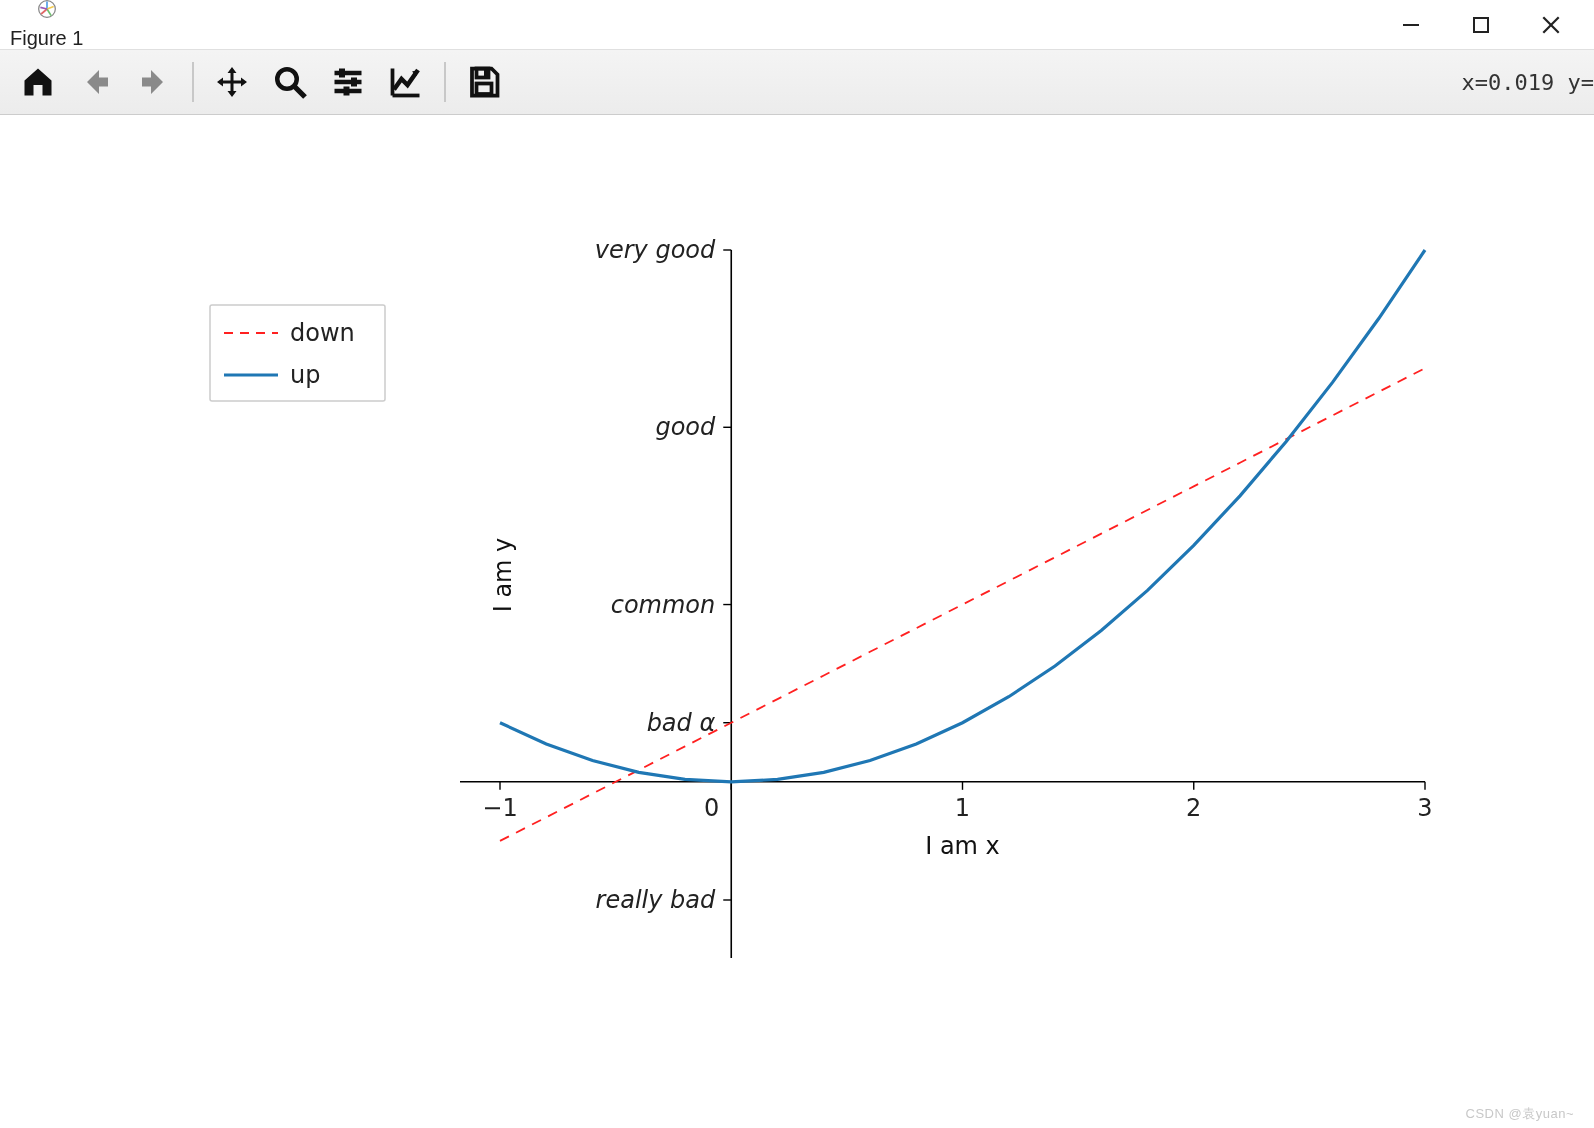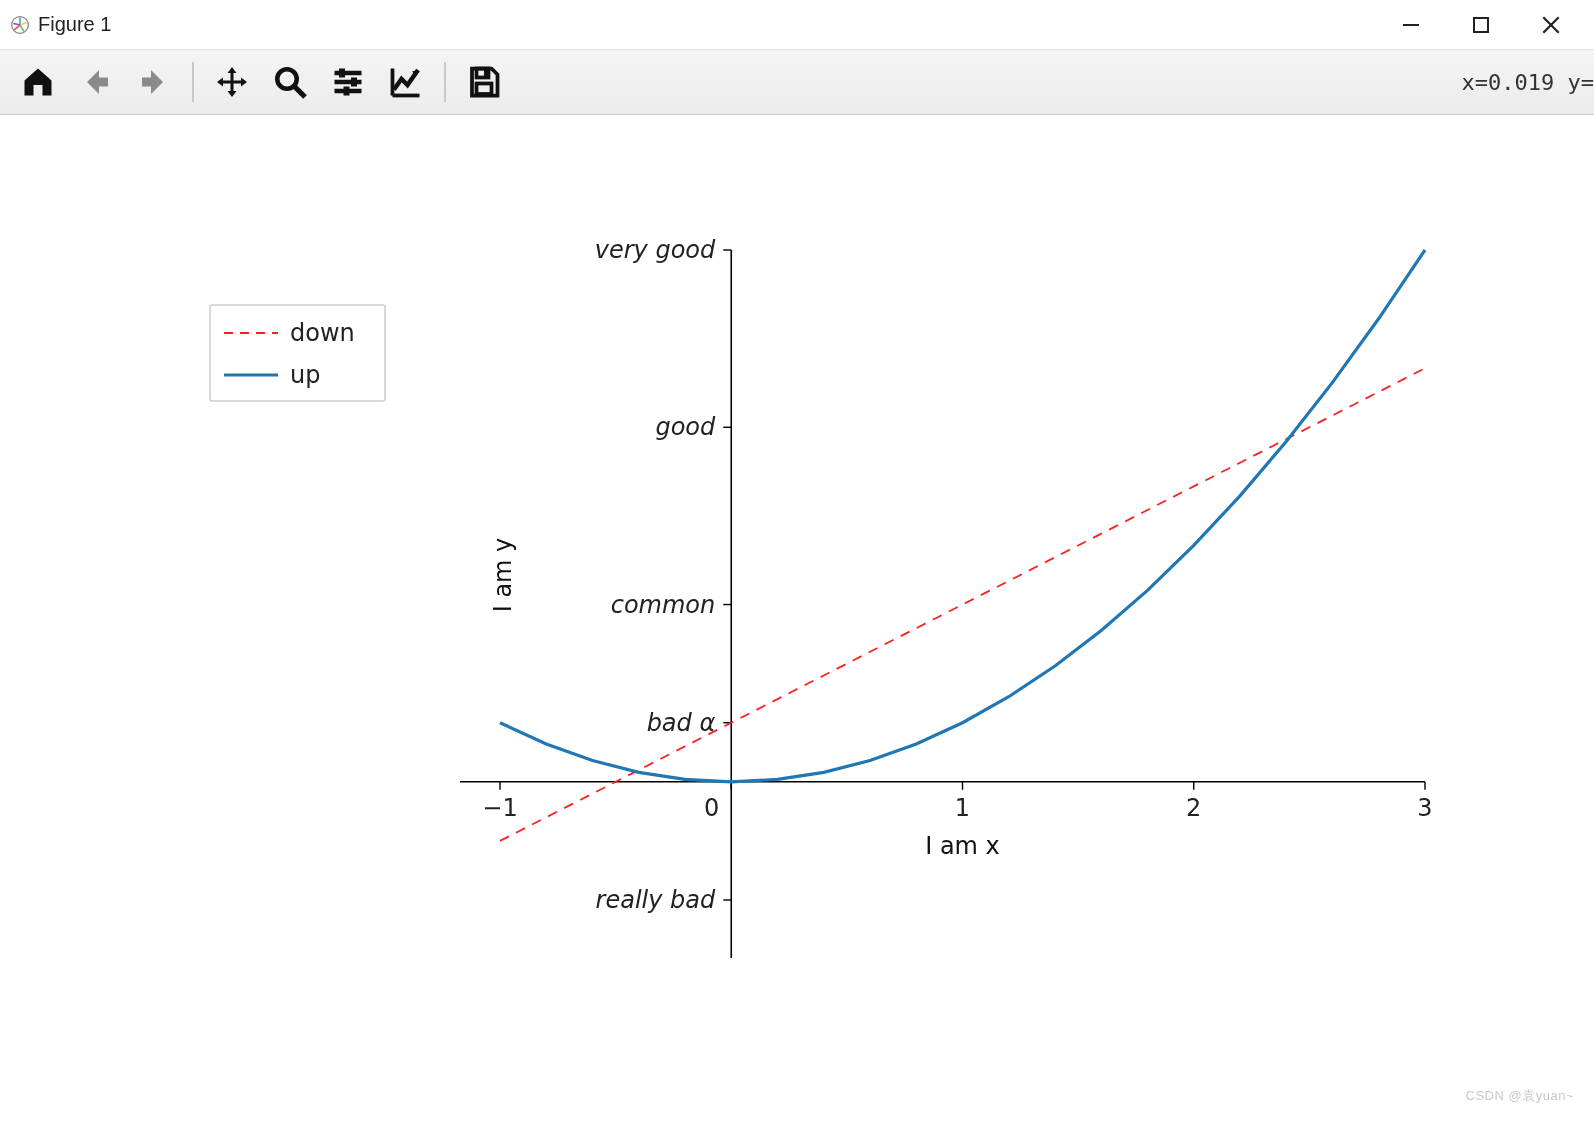--- a/index.html
+++ b/index.html
@@ -1,18 +1,18 @@
 <!DOCTYPE html>
 <html><head>
 <meta charset="utf-8">
 <style>
   html,body{margin:0;padding:0;width:1594px;height:1128px;font-family:"Segoe UI",Arial,sans-serif;background:#fff;overflow:hidden;}
   
   .titlebar{height:50px;width:100%;display:flex;align-items:center;justify-content:space-between;background:#fff;border-bottom:1px solid #e0e0e0;padding:0 4px 0 10px;box-sizing:border-box;}
-  .titlebar-left{display:flex;align-items:center;gap:8px;}
+  .titlebar-left{display:flex;align-items:center;gap:8px;flex-direction:column;}
   .app-icon{width:20px;height:20px;}
   .title-text{font-size:20px;color:#222;}
   .win-controls{display:flex;align-items:center;gap:48px;padding-right:28px;}
   .win-btn{width:22px;height:22px;display:flex;align-items:center;justify-content:center;cursor:pointer;}
   
   .toolbar{height:64px;width:100%;display:flex;align-items:center;justify-content:space-between;background:linear-gradient(#f4f4f4,#ececec);border-bottom:1px solid #ccc;}
   .toolbar-left{display:flex;align-items:center;padding-left:14px;gap:10px;}
   .tool-btn{width:48px;height:48px;display:flex;align-items:center;justify-content:center;border-radius:4px;cursor:pointer;}
   .tool-btn svg{width:36px;height:36px;}
   .tool-sep{width:2px;height:40px;background:#c8c8c8;margin:0 4px;}
@@ -23,21 +23,21 @@
   svg.chart{position:absolute;inset:0;}
   .axis-line{stroke:#000;stroke-width:1.6;}
   .tick-line{stroke:#000;stroke-width:1.4;}
   .tick-label{font-family:"DejaVu Sans",Arial,sans-serif;font-size:24px;fill:#222;}
   .ytick-label{font-style:italic;}
   .axis-label{font-family:"DejaVu Sans",Arial,sans-serif;font-size:24px;fill:#111;}
   .series-up{fill:none;stroke:#1f77b4;stroke-width:3.2;}
   .series-down{fill:none;stroke:#ff2020;stroke-width:1.8;stroke-dasharray:10 8;}
   .legend-box{fill:#fff;stroke:#cccccc;stroke-width:1.5;}
   .legend-text{font-family:"DejaVu Sans",Arial,sans-serif;font-size:24px;fill:#222;}
-  .watermark{position:absolute;right:20px;bottom:24px;font-size:13px;color:#c8c8c8;letter-spacing:.5px;text-align:right;}
+  .watermark{position:absolute;right:20px;bottom:6px;font-size:13px;color:#c8c8c8;letter-spacing:.5px;text-align:right;}
 </style>
 </head>
 <body>
 
 <div class="titlebar">
   <div class="titlebar-left">
     <span class="app-icon">
       <svg viewBox="0 0 24 24">
         <circle cx="12" cy="12" r="10" fill="none" stroke="#888" stroke-width="1.5"></circle>
         <path d="M12 12 L12 3" stroke="#4f9de8" stroke-width="2"></path>

